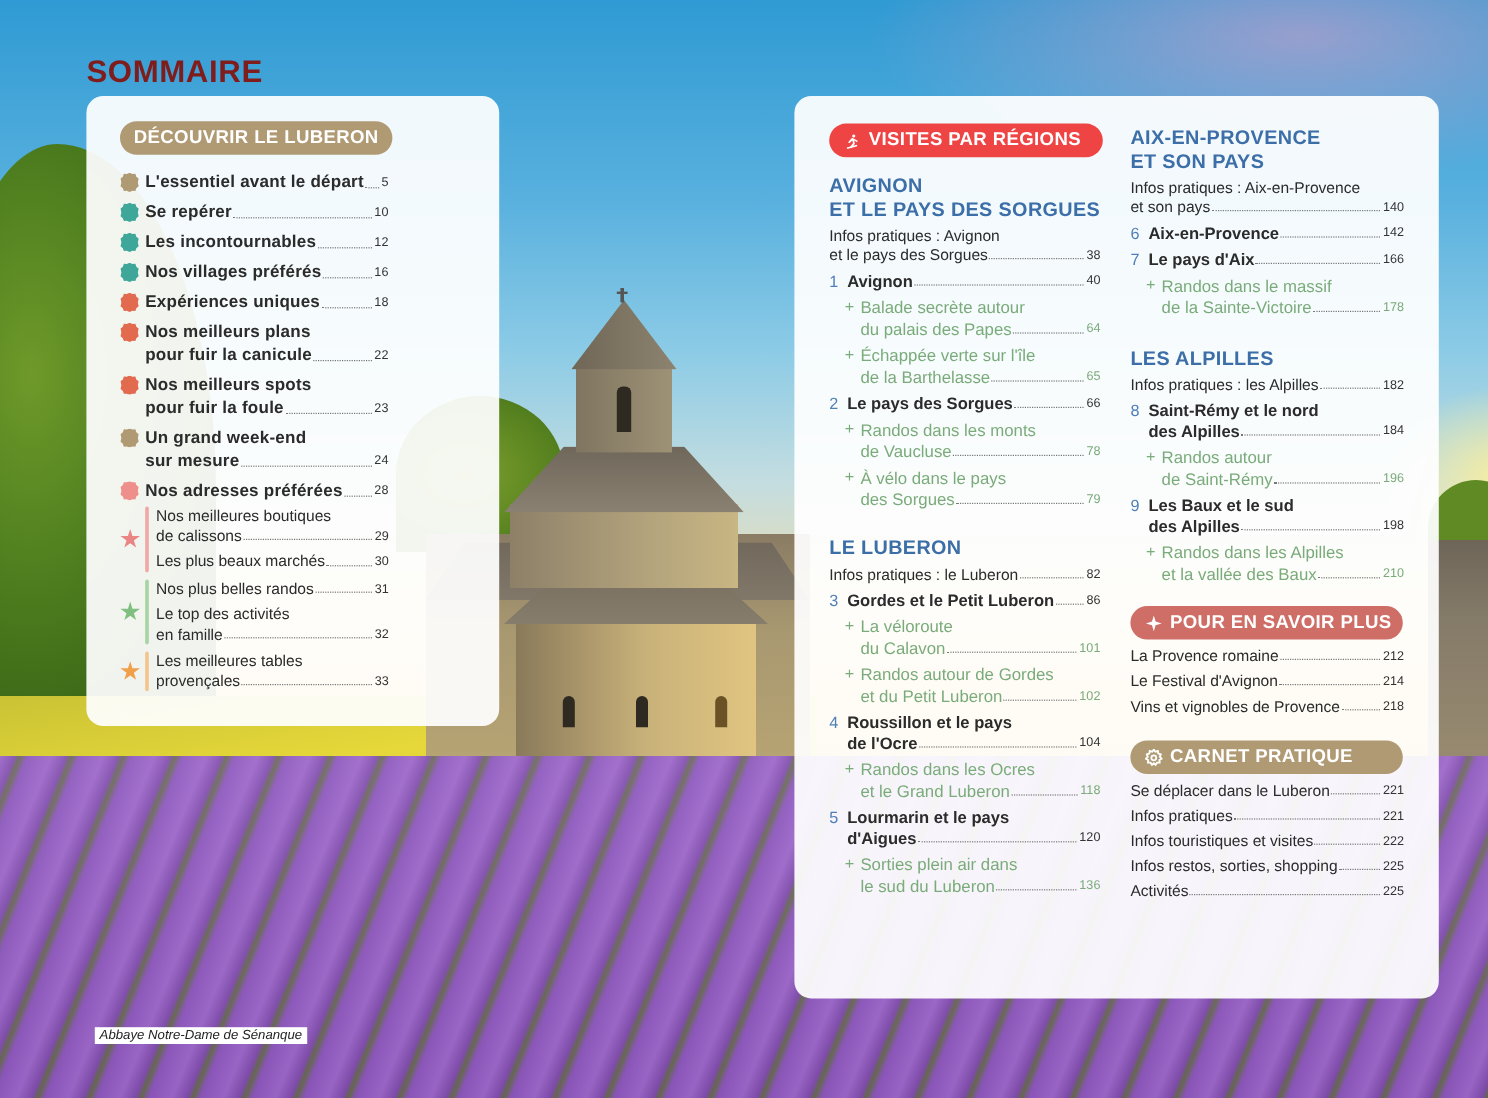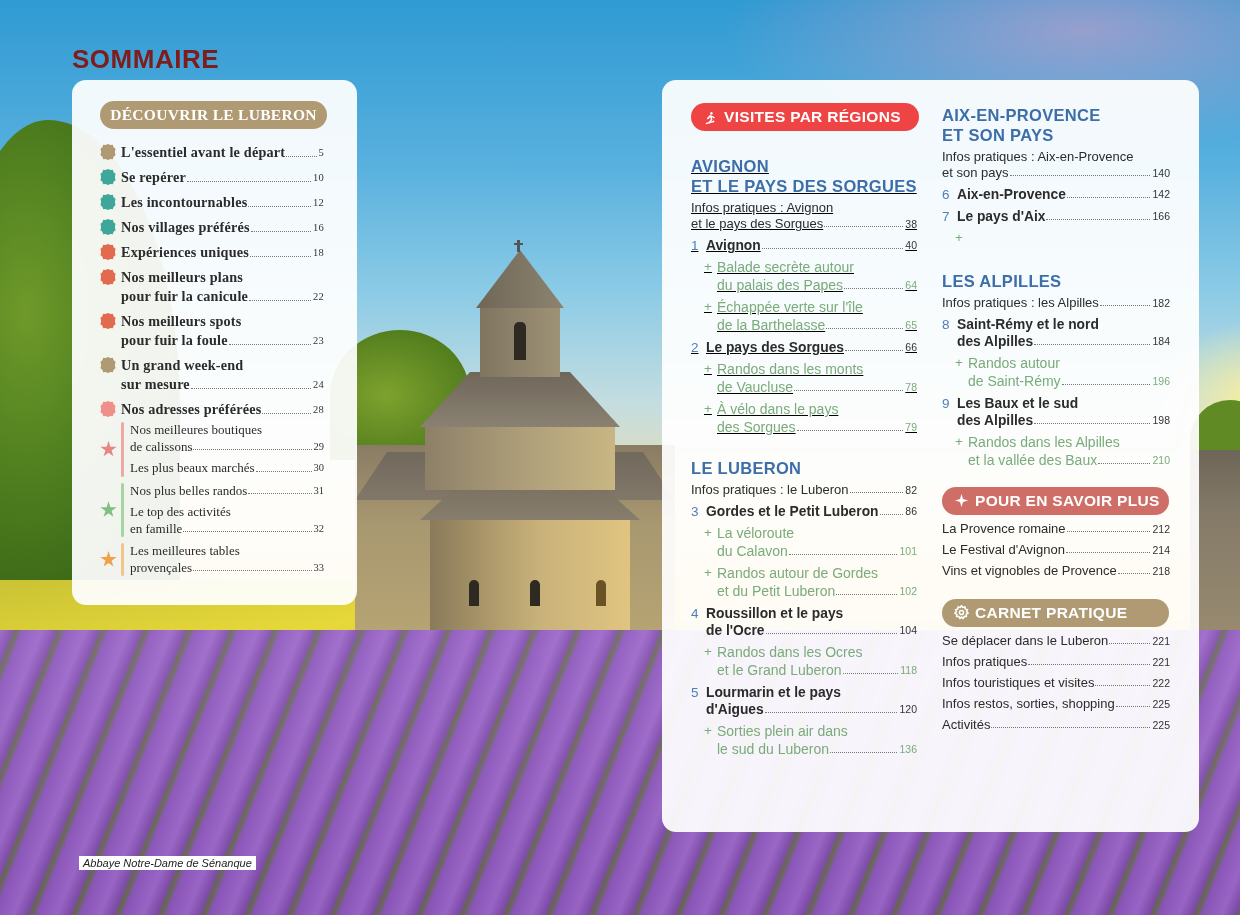--- a/index.html
+++ b/index.html
@@ -104,21 +104,21 @@
     .page-title {
       position: absolute; left: 72px; top: 44px;
       font-size: 26px; font-weight: 700; color: #7f1d1d; letter-spacing: 0.5px;
     }
 
     
     .card {
       position: absolute; background: rgba(255,255,255,0.93);
       border-radius: 14px;
     }
-    .card-left { left: 72px; top: 80px; width: 285px; height: 525px; font-family: Liberation Serif, serif; }
+    .card-left { left: 72px; top: 80px; width: 344px; height: 525px; }
     .card-right { left: 662px; top: 80px; width: 537px; height: 752px; }
 
     .pill {
       display: inline-flex; align-items: center; gap: 6px;
       height: 28px; border-radius: 14px; padding: 0 12px;
       color: #fff; font-weight: 700; font-size: 15.5px; letter-spacing: 0.3px;
       white-space: nowrap;
     }
     .pill-tan { background: #b09a73; }
     .pill-blue { background: #ef4444; }
@@ -372,21 +372,21 @@
 <div class="card card-right">
 
   <div class="col col-a">
     <div class="pill pill-blue" style="margin-top:23px;width:228px;">
       <svg class="icon-svg" viewBox="0 0 16 16">
         <path d="M9 2.2a1.4 1.4 0 1 0 0.01 0z M7.5 5 L4 9 L5.2 10 L7.6 7.6 L8.4 9.8 L5.5 13.5 L7 14.4 L10 10.5 L9.4 7.4 L11.8 9 L12.6 7.8 Z" fill="#fff"></path>
         <path d="M3 14.5 L12 12" stroke="#fff" stroke-width="1.4"></path>
       </svg>
       <span>VISITES PAR RÉGIONS</span>
     </div>
-    <div id="sec-avignon" style="margin-top:25px;text-decoration:underline;">
+    <div id="sec-avignon" style="margin-top:14px;">
         <div class="region-title">
           <div>AVIGNON</div>
           <div>ET LE PAYS DES SORGUES</div>
         </div>
         <div class="info">
           <div class="line">Infos pratiques : Avignon</div>
           <div class="lead">
             <span class="t">et le pays des Sorgues</span>
             <span class="dots"></span>
             <span class="p">38</span>
@@ -590,20 +590,28 @@
               <div class="lead">
                 <span class="t">Le pays d'Aix</span>
                 <span class="dots"></span>
                 <span class="p">166</span>
               </div>
             </div>
           </div>
         </div>
         <div class="sub">
           <span class="sub-plus">+</span>
+          <div class="sub-text">
+            <div class="line">Randos dans le massif</div>
+            <div class="lead">
+              <span class="t">de la Sainte-Victoire</span>
+              <span class="dots"></span>
+              <span class="p">178</span>
+            </div>
+          </div>
         </div>
       </div>
     <div id="sec-alpilles" style="margin-top:24px;">
         <div class="region-title">
           <div>LES ALPILLES</div>
         </div>
         <div class="info">
           <div class="lead">
             <span class="t">Infos pratiques : les Alpilles</span>
             <span class="dots"></span>

